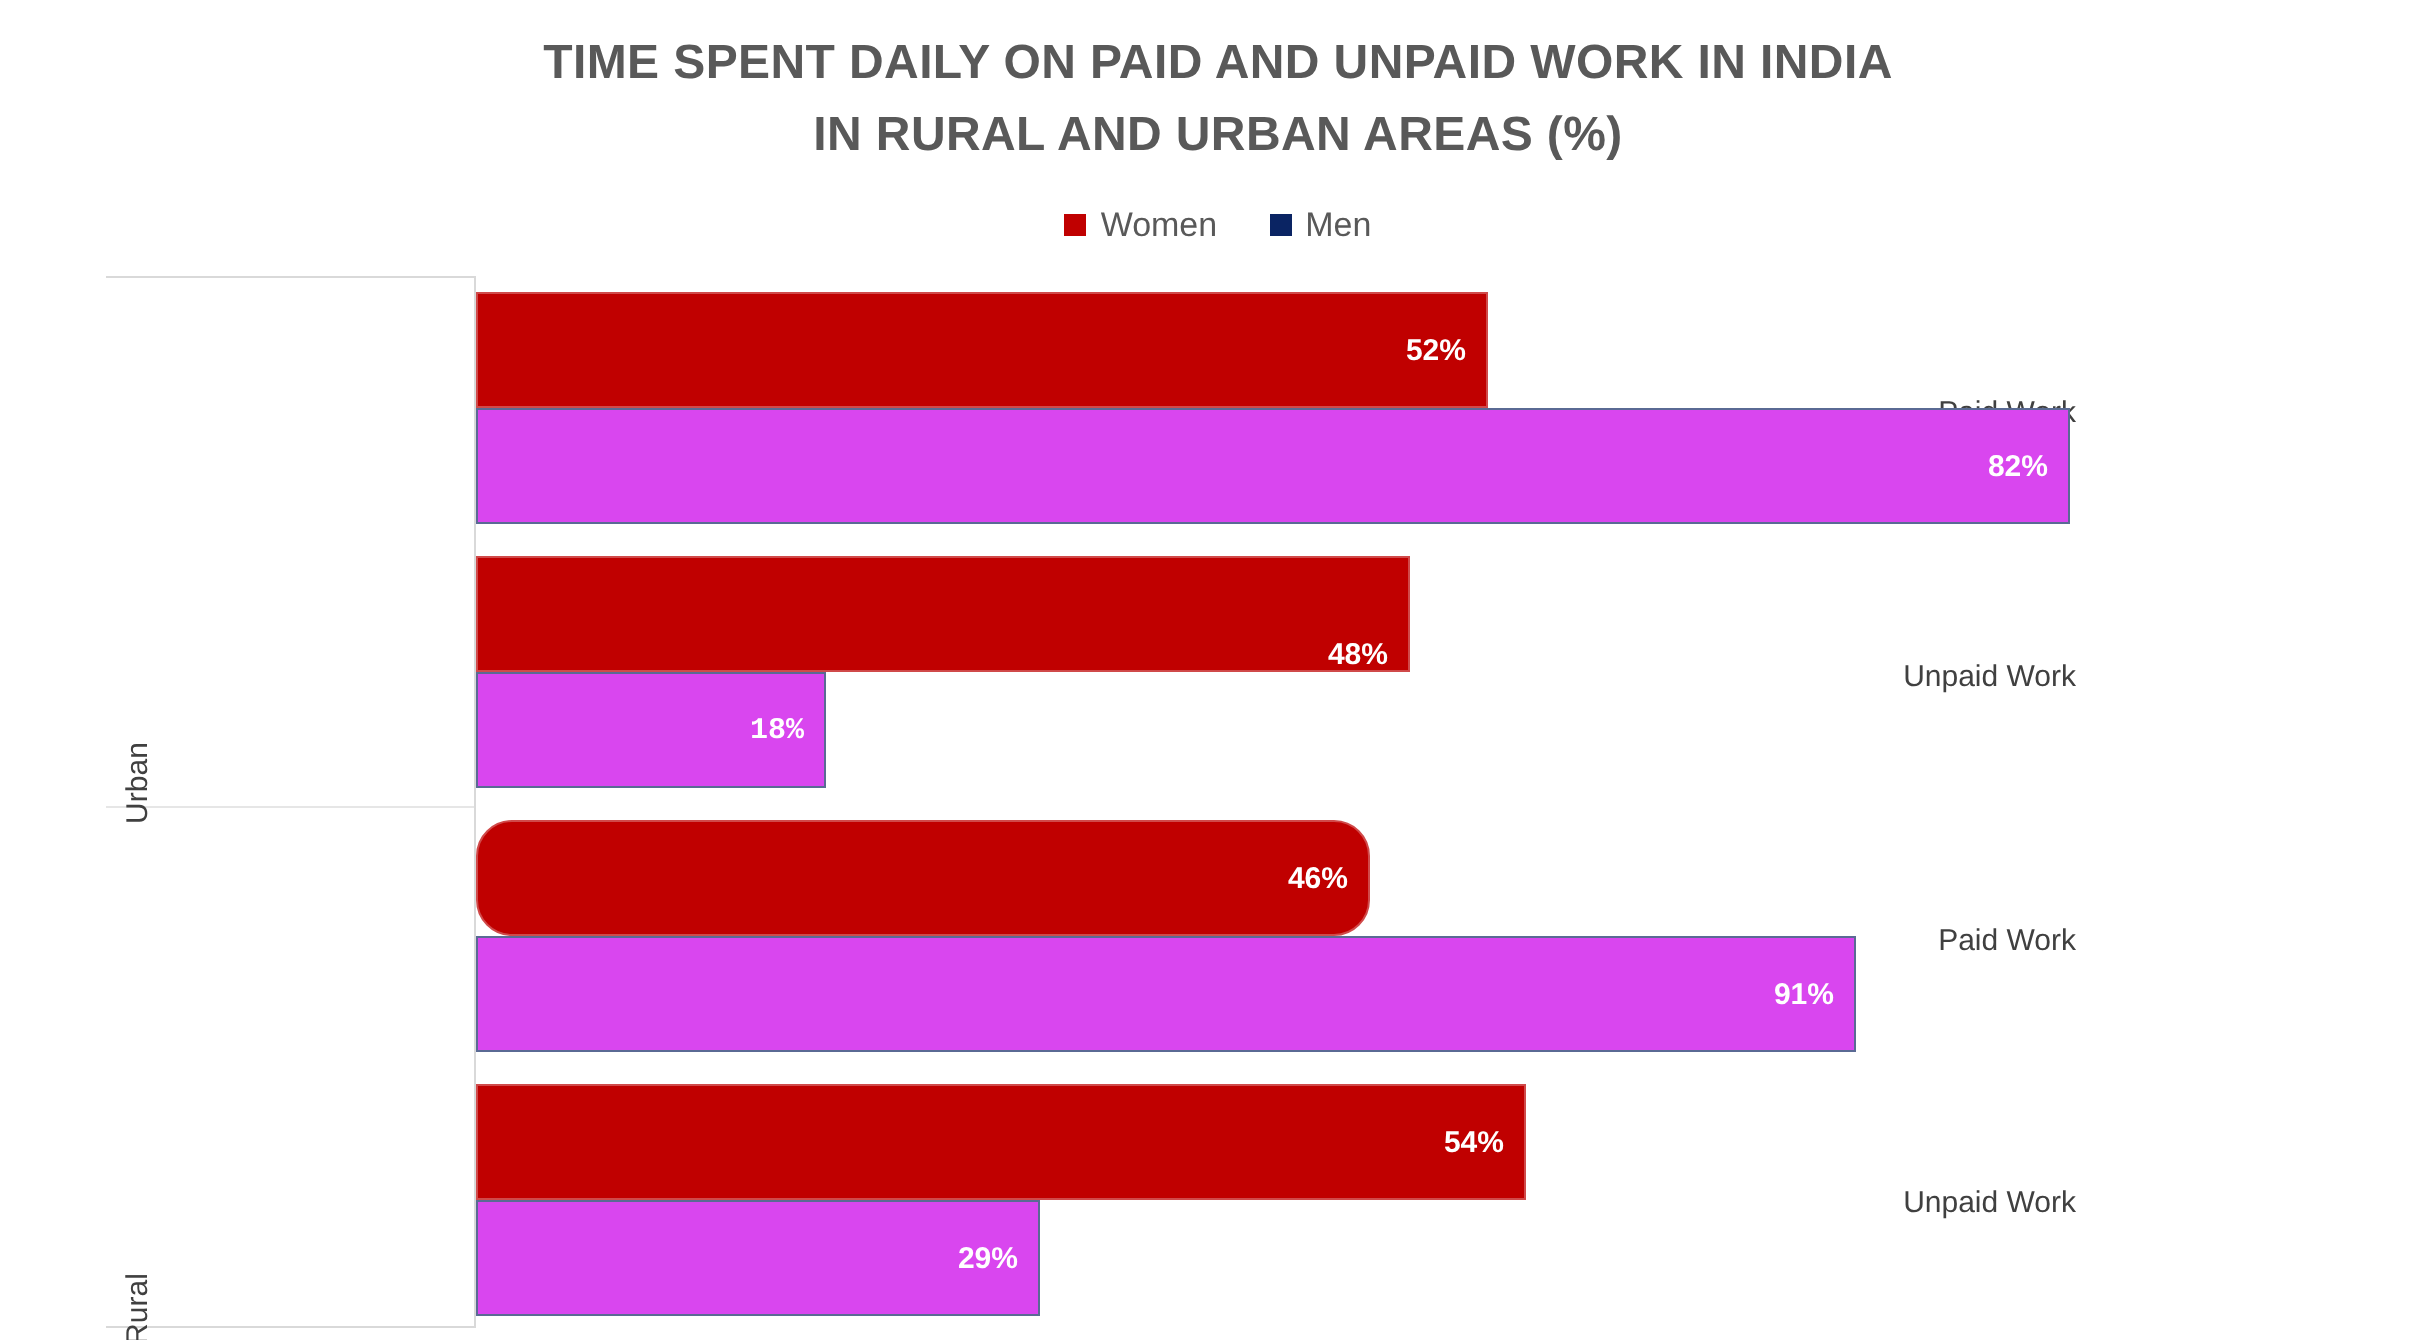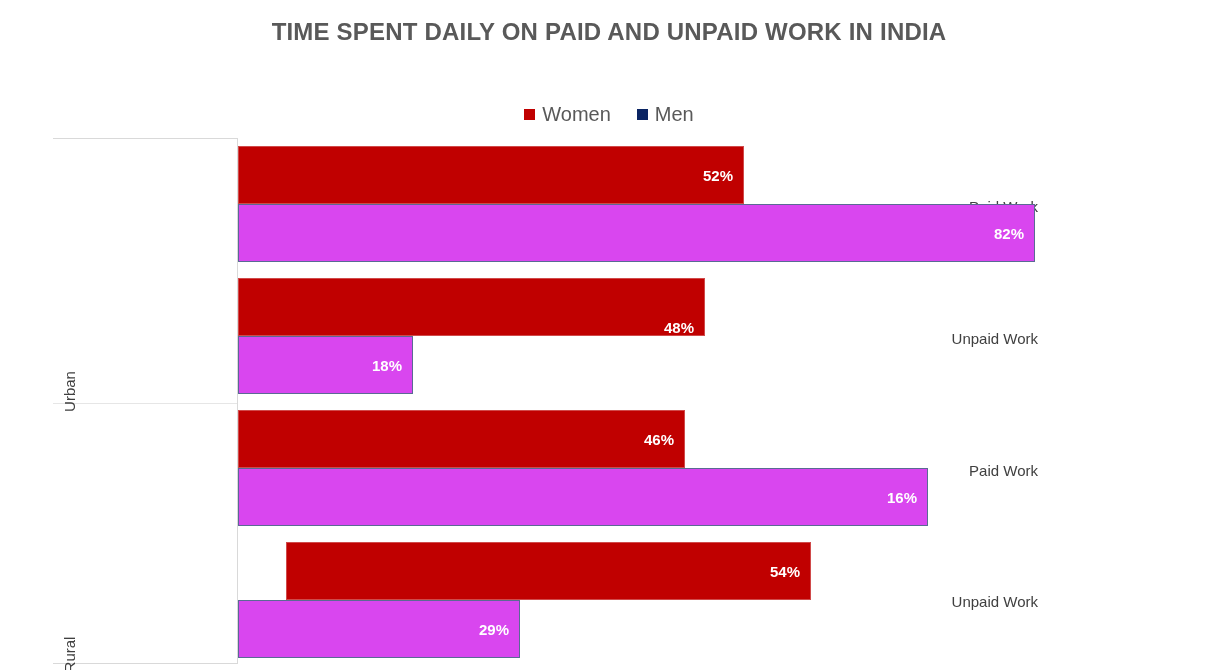--- a/index.html
+++ b/index.html
@@ -21,21 +21,21 @@
     font-size:24px;
     line-height:36px;
     letter-spacing:0.2px;
   }
   .chart-title .tl{display:block;}
 
   
   .legend{
     position:absolute;top:104px;left:0;width:1218px;
     display:flex;justify-content:center;align-items:center;gap:26px;
-    font-size:20px;color:#595959;
+    font-size:17px;color:#595959;
   }
   .legend-item{display:flex;align-items:center;gap:7px;}
   .legend-swatch{width:11px;height:11px;display:inline-block;}
   .legend-label{line-height:1;}
 
   
   .plot-frame{
     position:absolute;
     left:53px;top:138px;
     width:985px;height:526px;
@@ -99,20 +99,21 @@
     white-space:nowrap;
   }
 </style>
 </head>
 <body>
 
 <div id="chart-root">
 
   <div class="chart-title">
     <span class="tl">TIME SPENT DAILY ON PAID AND UNPAID WORK IN INDIA</span>
+    <span class="tl">IN RURAL AND URBAN AREAS (%)</span>
   </div>
 
   <div class="legend">
     <div class="legend-item">
       <span class="legend-swatch" style="background:#C00000;"></span>
       <span class="legend-label">Women</span>
     </div>
     <div class="legend-item">
       <span class="legend-swatch" style="background:#0A2463;"></span>
       <span class="legend-label">Men</span>
@@ -137,32 +138,32 @@
     <div class="bar women" style="top:8px;height:58px;width:506px;text-align:right;">
       <span class="bar-label">52%</span>
     </div>
     <div class="bar men" style="top:66px;height:58px;width:797px;">
       <span class="bar-label">82%</span>
     </div>
 
     <div class="bar women" style="top:140px;height:58px;width:467px;align-items:flex-end;">
       <span class="bar-label">48%</span>
     </div>
-    <div class="bar men" style="top:198px;height:58px;width:175px;">
+    <div class="bar men" style="top:198px;height:58px;width:175px;font-family:Liberation Mono, monospace;">
       <span class="bar-label">18%</span>
     </div>
 
-    <div class="bar women" style="top:272px;height:58px;width:447px;">
+    <div class="bar women" style="top:272px;height:58px;width:447px;border-radius:18px;">
       <span class="bar-label">46%</span>
     </div>
     <div class="bar men" style="top:330px;height:58px;width:690px;">
-      <span class="bar-label">16%</span>
+      <span class="bar-label">91%</span>
     </div>
 
-    <div class="bar women" style="top:404px;height:58px;width:525px;margin-left:48px;">
+    <div class="bar women" style="top:404px;height:58px;width:525px;">
       <span class="bar-label">54%</span>
     </div>
     <div class="bar men" style="top:462px;height:58px;width:282px;align-items:center;">
       <span class="bar-label">29%</span>
     </div>
 
   </div>
 </div>
 
 </body></html>

